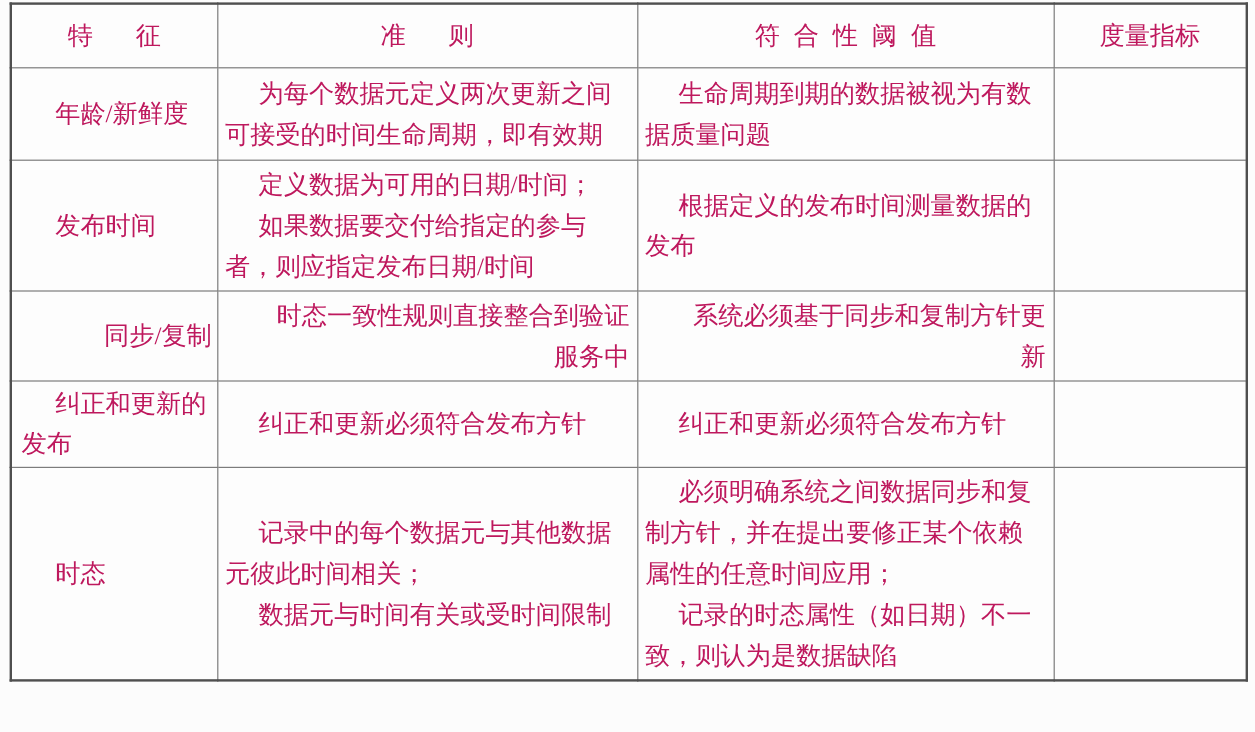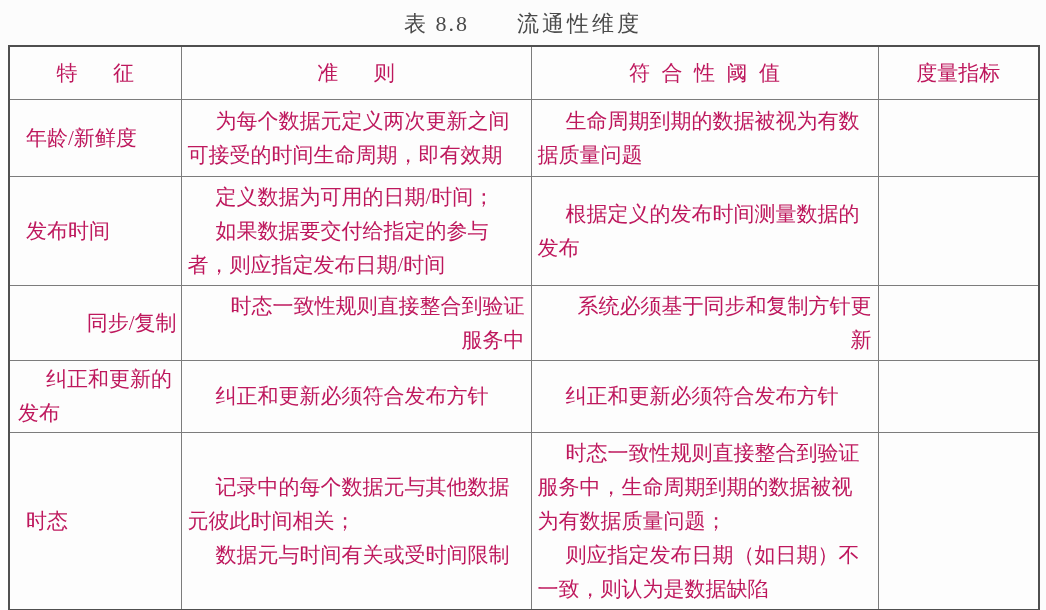--- a/index.html
+++ b/index.html
@@ -63,40 +63,37 @@
   tbody tr:nth-child(5) { height: 175px; }
   
   .dim-table th { text-align: center; }
   .ls-wide { letter-spacing: 1.7em; margin-right: -1.7em; }
   .ls-med  { letter-spacing: 0.55em; margin-right: -0.55em; }
   
   .dim-table td p {
     margin: 0;
     line-height: 34px;
   }
-  td.feature { padding-left: 16px; padding-right: 4px; }
+  td.feature { padding-left: 36px; padding-right: 4px; }
   td.feature p { text-indent: 0; }
   tbody tr:nth-child(4) td.feature { padding-left: 8px; margin-top: 12px; }
   tbody tr:nth-child(4) td.feature p { text-indent: 28px; }
   td.criterion, td.metric {
     padding: 3px 6px 3px 6px;
   }
   td.criterion p, td.metric p {
     text-indent: 28px;
   }
   td.threshold { }
 </style>
 </head>
 <body>
 
 <div class="page">
 
-  <div class="caption">
-    <span class="cap-label">表 8.8</span><span class="cap-title">流通性维度</span>
-  </div>
 
   <table class="dim-table">
     <colgroup>
       <col style="width:172px">
       <col style="width:350px">
       <col style="width:347px">
       <col style="width:161px">
     </colgroup>
     <thead>
       <tr>
@@ -166,21 +163,21 @@
         </tr>
         <tr>
           <td class="feature">
             <p>时态</p>
           </td>
           <td class="criterion">
             <p>记录中的每个数据元与其他数据元彼此时间相关；</p>
             <p>数据元与时间有关或受时间限制</p>
           </td>
           <td class="metric">
-            <p>时态一致性规则直接整合到验证服务中，生命周期到期的数据被视为有数据质量问题；</p>
-            <p>则应指定发布日期（如日期）不一致，则认为是数据缺陷</p>
+            <p>必须明确系统之间数据同步和复制方针，并在提出要修正某个依赖属性的任意时间应用；</p>
+            <p>记录的时态属性（如日期）不一致，则认为是数据缺陷</p>
           </td>
           <td class="threshold"></td>
         </tr>
       </tbody>
   </table>
 
 </div>
 
 </body></html>

